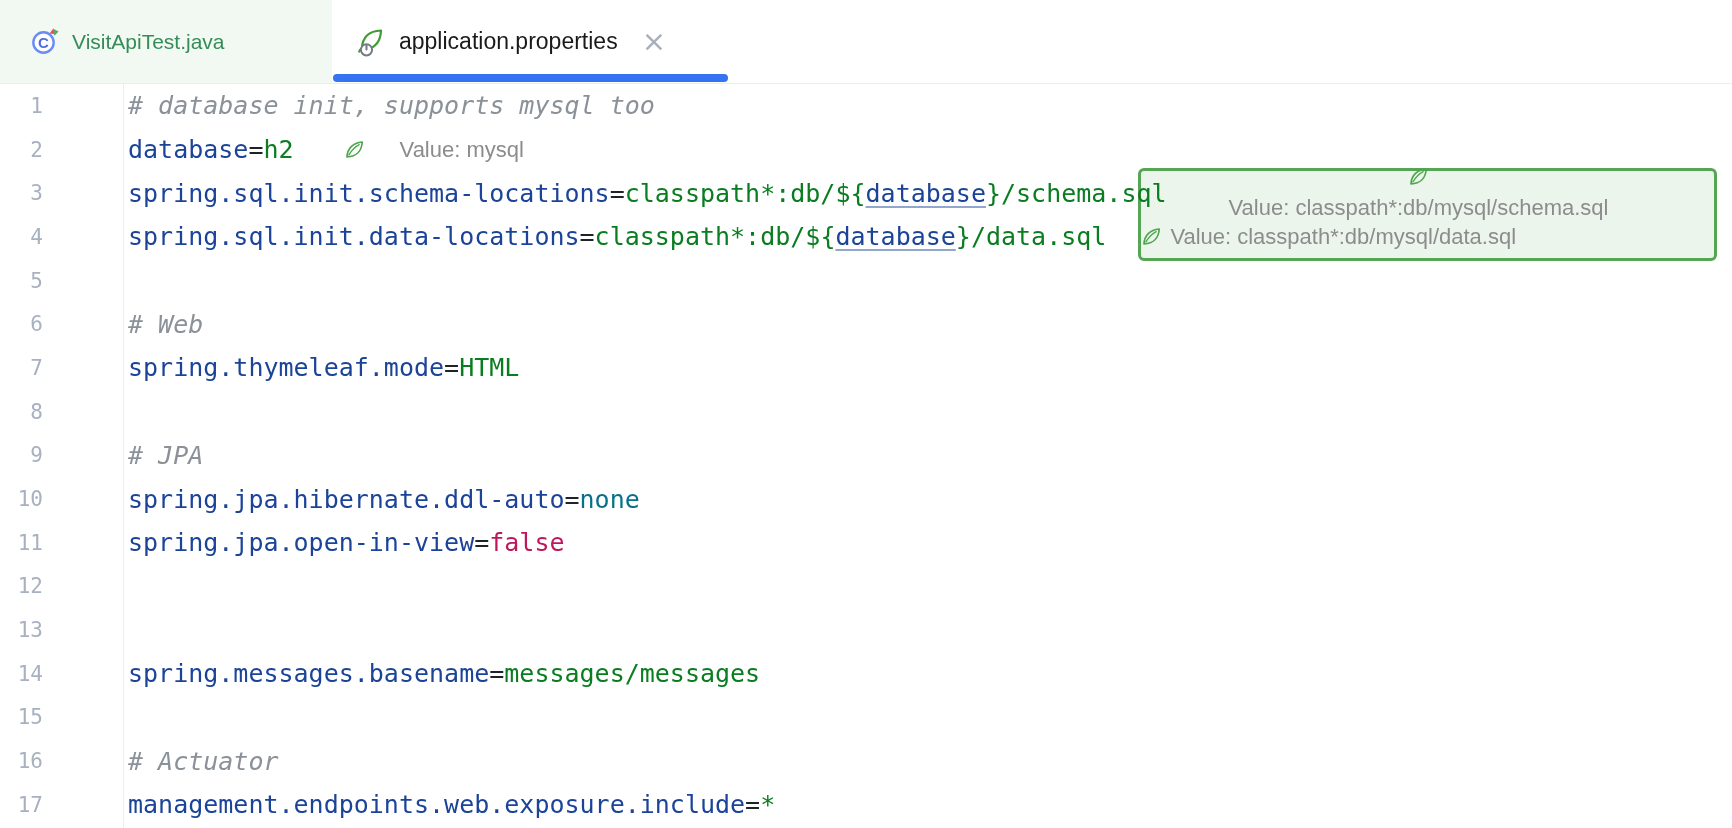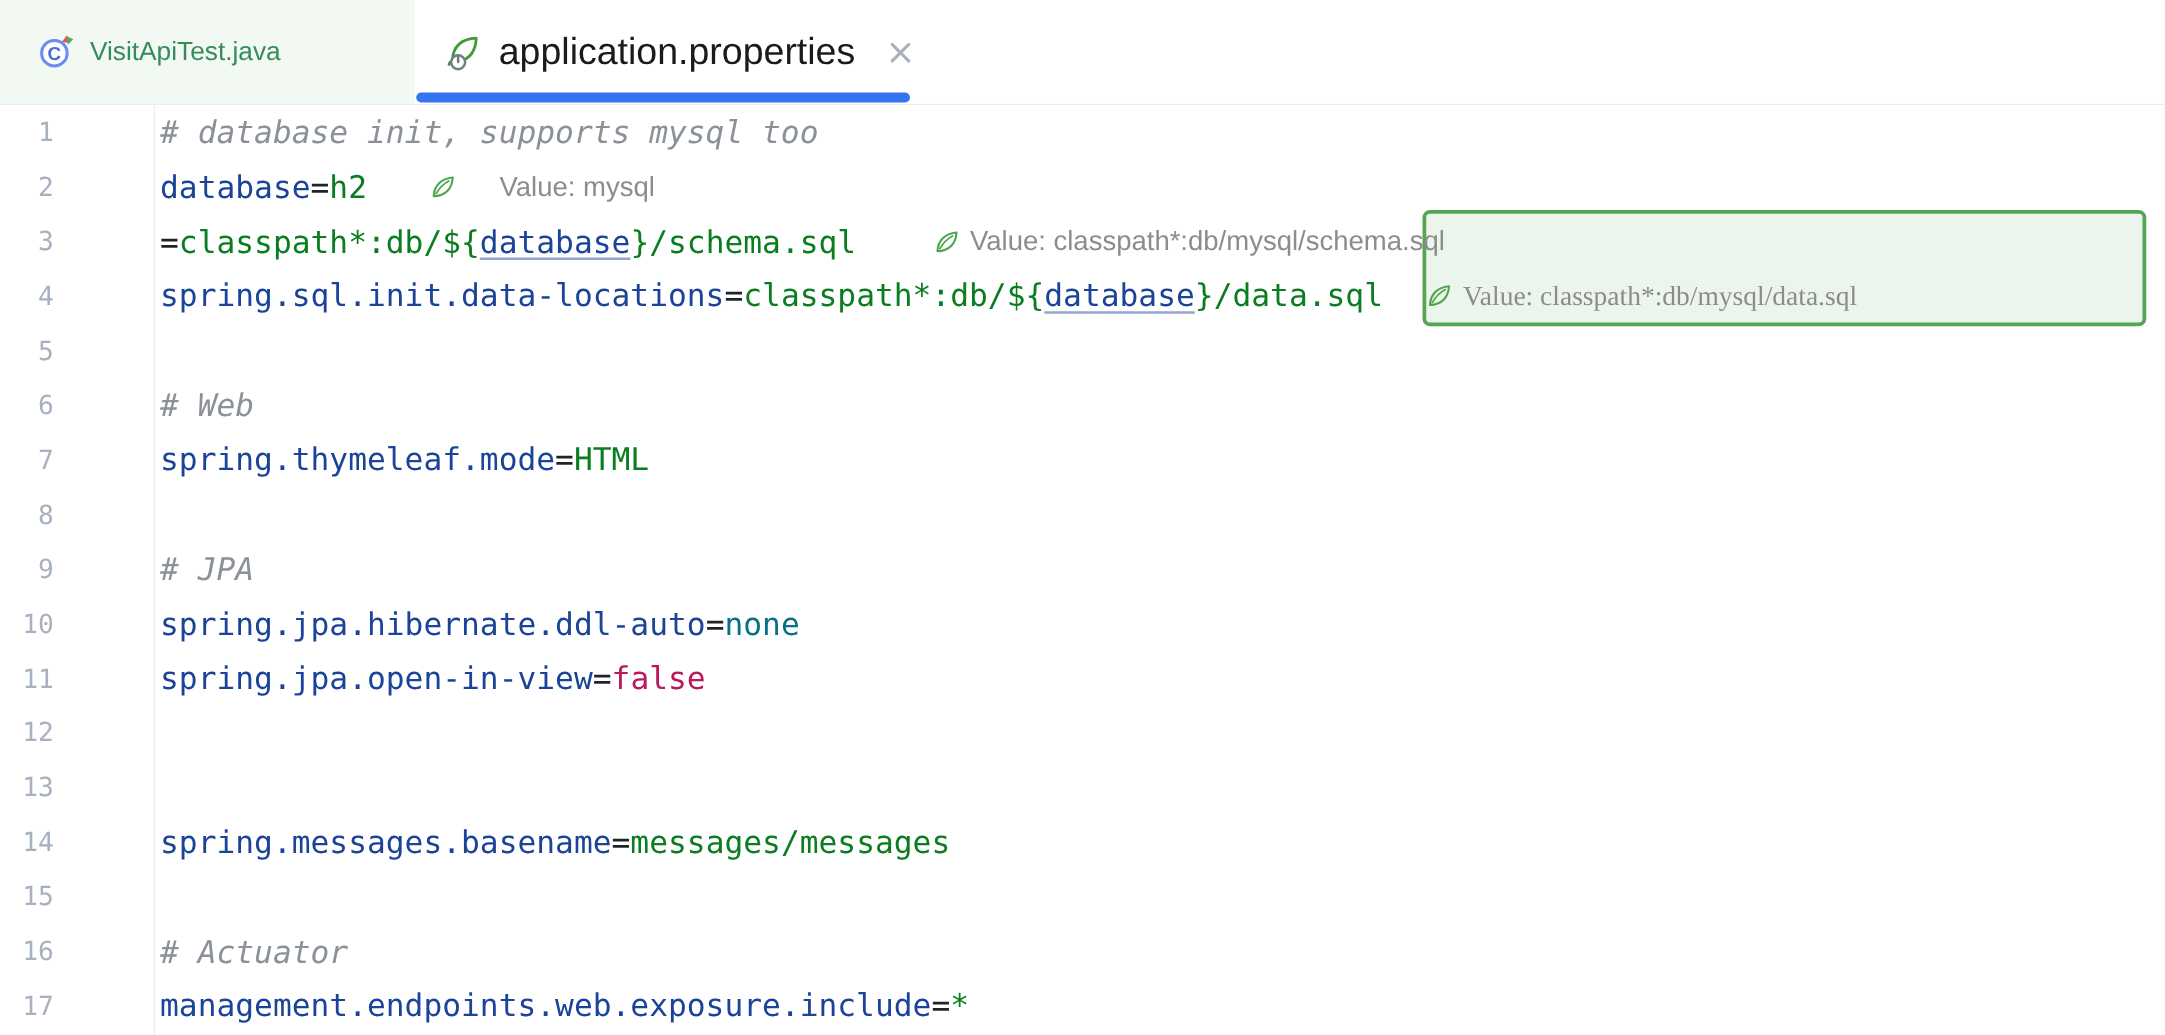--- a/index.html
+++ b/index.html
@@ -9,21 +9,21 @@
     overflow:hidden; font-family:"Liberation Sans", sans-serif;
   }
 
   
   .tabbar { position:absolute; top:0; left:0; right:0; height:84px;
             border-bottom:1px solid #ecedf1; display:flex; background:#fff; }
   .tab { display:flex; align-items:center; height:100%; position:relative; }
   .tab-inactive { width:332px; background:#f2f8f2; padding-left:30px; }
   .tab-inactive .tab-label { color:#368c58; font-size:21px; margin-left:13px; }
   .tab-active { width:413px; background:#ffffff; padding-left:24px; }
-  .tab-active .tab-label { color:#1a1a1a; font-size:30px; margin-left:13px; }
+  .tab-active .tab-label { color:#1a1a1a; font-size:23px; margin-left:13px; }
   .tab-underline { position:absolute; left:333px; top:74px; width:395px; height:8px;
                    background:#3574f0; border-radius:4px; z-index:2; }
   .close-btn { color:#a8b0be; font-size:29px; line-height:1; margin-left:24px;
                font-family:"DejaVu Sans", sans-serif; cursor:default; }
 
   
   .editor { position:absolute; top:84px; left:0; right:0; bottom:0;
             font-family:"DejaVu Sans Mono", monospace; font-size:25px; background:#fff; }
   .editor .gutter-sep { position:absolute; left:123px; top:0; bottom:0; width:1px;
             background:#edeef2; }
@@ -81,25 +81,25 @@
 
   <div class="editor">
     <div class="hlbox"></div>
     <div class="gutter-sep"></div>
     <div class="lines">
         <div class="line"><div class="ln">1</div><div class="code"><span class="tok-comment"># database init, supports mysql too</span></div></div>
         <div class="line"><div class="ln">2</div><div class="code"><span class="tok-key">database</span><span class="tok-eq">=</span><span class="tok-str">h2</span><span class="hint" style="margin-left: 50px; gap: 35px;"><svg width="21" height="21" viewBox="0 0 21 21">
                 <path d="M3 18 C3.3 9.5 9 3.8 18.2 3 C17.8 12 12.2 17.6 3 18 Z" fill="none" stroke="#4ca64c" stroke-width="1.7" stroke-linejoin="round"></path>
                 <path d="M4.6 16.4 C7.6 11 11.4 7.6 15.6 5.4" fill="none" stroke="#4ca64c" stroke-width="1.3"></path>
               </svg><span>Value: mysql</span></span></div></div>
-        <div class="line"><div class="ln">3</div><div class="code"><span class="tok-eq">=</span><span class="tok-str">classpath*:db/${</span><span class="tok-ref">database</span><span class="tok-str">}/schema.sql</span><span class="hint" style="margin-left: 62px;"><svg width="21" height="21" viewBox="0 0 21 21">
+        <div class="line"><div class="ln">3</div><div class="code"><span class="tok-key">spring.sql.init.schema-locations</span><span class="tok-eq">=</span><span class="tok-str">classpath*:db/${</span><span class="tok-ref">database</span><span class="tok-str">}/schema.sql</span><span class="hint" style="margin-left: 62px; flex-direction: column;"><svg width="21" height="21" viewBox="0 0 21 21">
                 <path d="M3 18 C3.3 9.5 9 3.8 18.2 3 C17.8 12 12.2 17.6 3 18 Z" fill="none" stroke="#4ca64c" stroke-width="1.7" stroke-linejoin="round"></path>
                 <path d="M4.6 16.4 C7.6 11 11.4 7.6 15.6 5.4" fill="none" stroke="#4ca64c" stroke-width="1.3"></path>
               </svg><span>Value: classpath*:db/mysql/schema.sql</span></span></div></div>
-        <div class="line"><div class="ln">4</div><div class="code"><span class="tok-key">spring.sql.init.data-locations</span><span class="tok-eq">=</span><span class="tok-str">classpath*:db/${</span><span class="tok-ref">database</span><span class="tok-str">}/data.sql</span><span class="hint" style="margin-left: 35px; font-family: Liberation Serif, serif;"><svg width="21" height="21" viewBox="0 0 21 21">
+        <div class="line"><div class="ln">4</div><div class="code"><span class="tok-key">spring.sql.init.data-locations</span><span class="tok-eq">=</span><span class="tok-str">classpath*:db/${</span><span class="tok-ref">database</span><span class="tok-str">}/data.sql</span><span class="hint" style="margin-left: 35px;"><svg width="21" height="21" viewBox="0 0 21 21">
                 <path d="M3 18 C3.3 9.5 9 3.8 18.2 3 C17.8 12 12.2 17.6 3 18 Z" fill="none" stroke="#4ca64c" stroke-width="1.7" stroke-linejoin="round"></path>
                 <path d="M4.6 16.4 C7.6 11 11.4 7.6 15.6 5.4" fill="none" stroke="#4ca64c" stroke-width="1.3"></path>
               </svg><span>Value: classpath*:db/mysql/data.sql</span></span></div></div>
         <div class="line"><div class="ln">5</div><div class="code"></div></div>
         <div class="line"><div class="ln">6</div><div class="code"><span class="tok-comment"># Web</span></div></div>
         <div class="line"><div class="ln">7</div><div class="code"><span class="tok-key">spring.thymeleaf.mode</span><span class="tok-eq">=</span><span class="tok-str">HTML</span></div></div>
         <div class="line"><div class="ln">8</div><div class="code"></div></div>
         <div class="line"><div class="ln">9</div><div class="code"><span class="tok-comment"># JPA</span></div></div>
         <div class="line"><div class="ln">10</div><div class="code"><span class="tok-key">spring.jpa.hibernate.ddl-auto</span><span class="tok-eq">=</span><span class="tok-teal">none</span></div></div>
         <div class="line"><div class="ln">11</div><div class="code"><span class="tok-key">spring.jpa.open-in-view</span><span class="tok-eq">=</span><span class="tok-kw">false</span></div></div>

